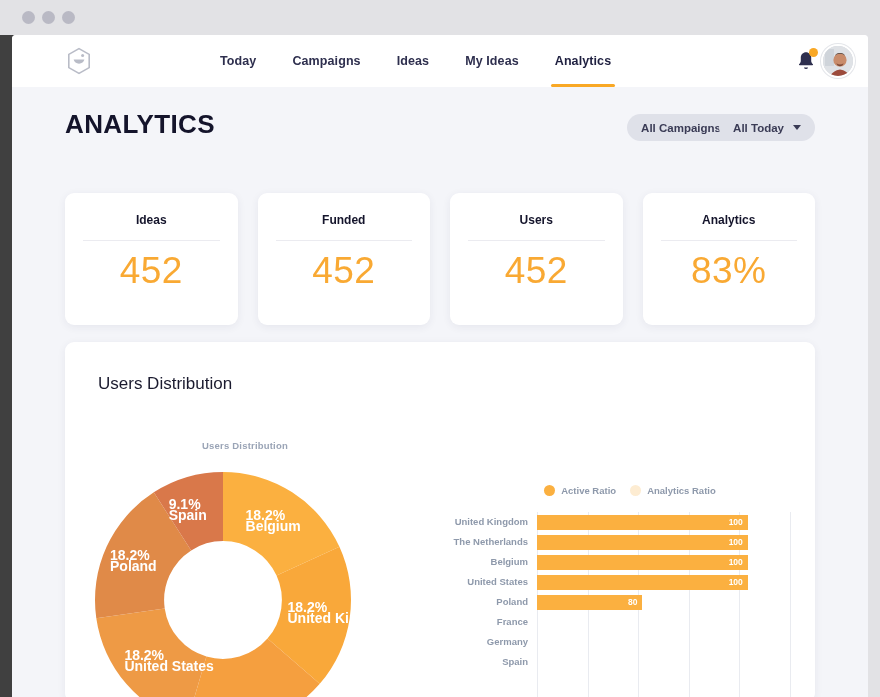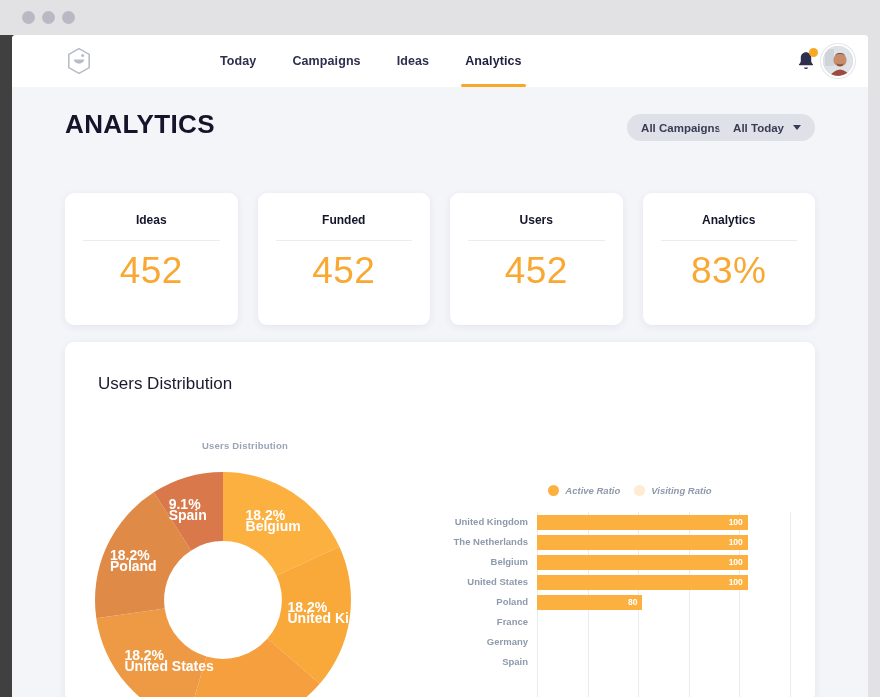--- a/index.html
+++ b/index.html
@@ -122,21 +122,21 @@
   }
   #donut-wrap { position: absolute; left: 25px; top: 125px; width: 330px; height: 235px; }
   .slice-label {
     position: absolute; font-size: 14px; font-weight: bold; color: #ffffff;
     line-height: 11px; white-space: nowrap; pointer-events: none;
   }
 
   
   #legend {
     position: absolute; left: 400px; top: 143px; width: 330px;
-    display: flex; justify-content: center; align-items: center; gap: 14px; font-style: italic;
+    display: flex; justify-content: center; align-items: center; gap: 14px;
   }
   .legend-entry { display: flex; align-items: center; gap: 6px; cursor: pointer; }
   .legend-swatch { width: 11px; height: 11px; border-radius: 50%; }
   .legend-text { font-size: 9.5px; font-weight: bold; color: #8e99ab; }
 
   
   #bars { position: absolute; left: 370px; top: 170px; width: 360px; height: 190px; }
   .bar-row { position: relative; height: 20px; margin-bottom: 0; }
   .bar-name {
     position: absolute; left: 0; width: 93px; text-align: right;
@@ -182,20 +182,23 @@
 
       <div id="nav-items">
         <div class="nav-item">
           <span>Today</span>
         </div>
         <div class="nav-item">
           <span>Campaigns</span>
         </div>
         <div class="nav-item">
           <span>Ideas</span>
+        </div>
+        <div class="nav-item">
+          <span>My Ideas</span>
         </div>
         <div class="nav-item active">
           <span>Analytics</span>
           <span class="nav-underline"></span>
         </div>
       </div>
 
       <div id="bell">
         <svg viewBox="0 0 18 20" width="18" height="20" aria-hidden="true">
           <path d="M9 1.2 c-2.9 0-5.2 2.3-5.2 5.2 v3.4 c0 1.3-.6 2.5-1.6 3.3 -.5.4-.2 1.2.4 1.2 h12.8
@@ -293,21 +296,21 @@
           </div>
       </div>
 
       <div id="legend">
         <div class="legend-entry">
           <span class="legend-swatch" id="sw0" style="background: rgb(251, 176, 64);"></span>
           <span class="legend-text">Active Ratio</span>
         </div>
         <div class="legend-entry">
           <span class="legend-swatch" id="sw1" style="background: rgb(253, 236, 210);"></span>
-          <span class="legend-text">Visiting Ratio</span>
+          <span class="legend-text">Analytics Ratio</span>
         </div>
       </div>
 
       <div id="grid-layer">
           <div class="gridline" style="left: 0%;"></div>
           <div class="gridline" style="left: 20%;"></div>
           <div class="gridline" style="left: 40%;"></div>
           <div class="gridline" style="left: 60%;"></div>
           <div class="gridline" style="left: 80%;"></div>
           <div class="gridline" style="left: 100%;"></div>

